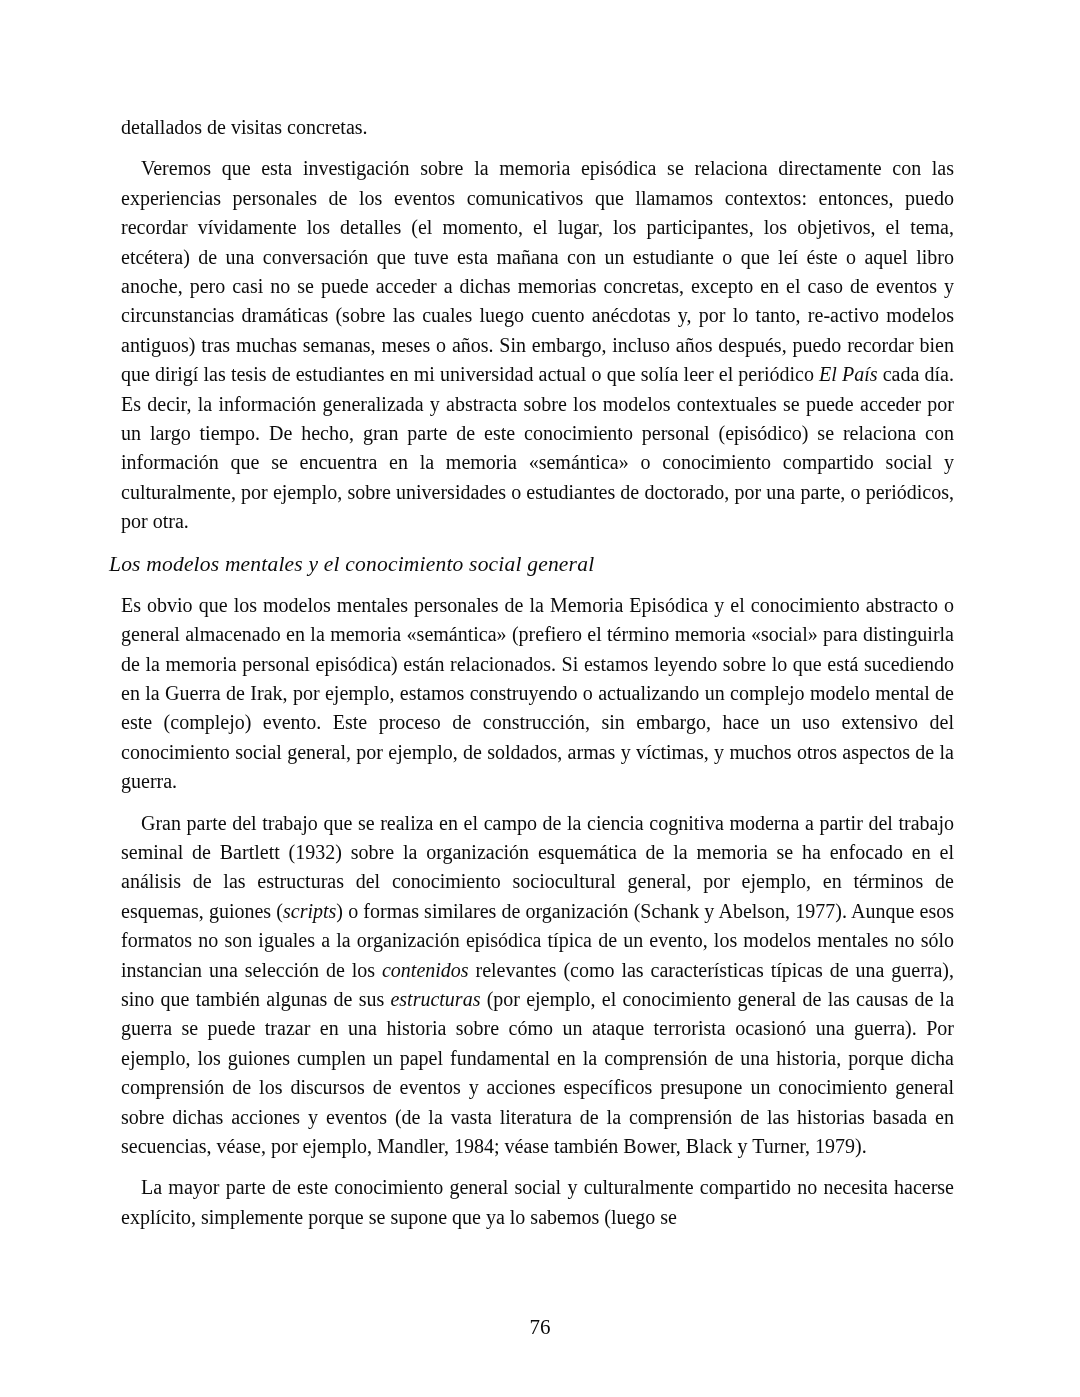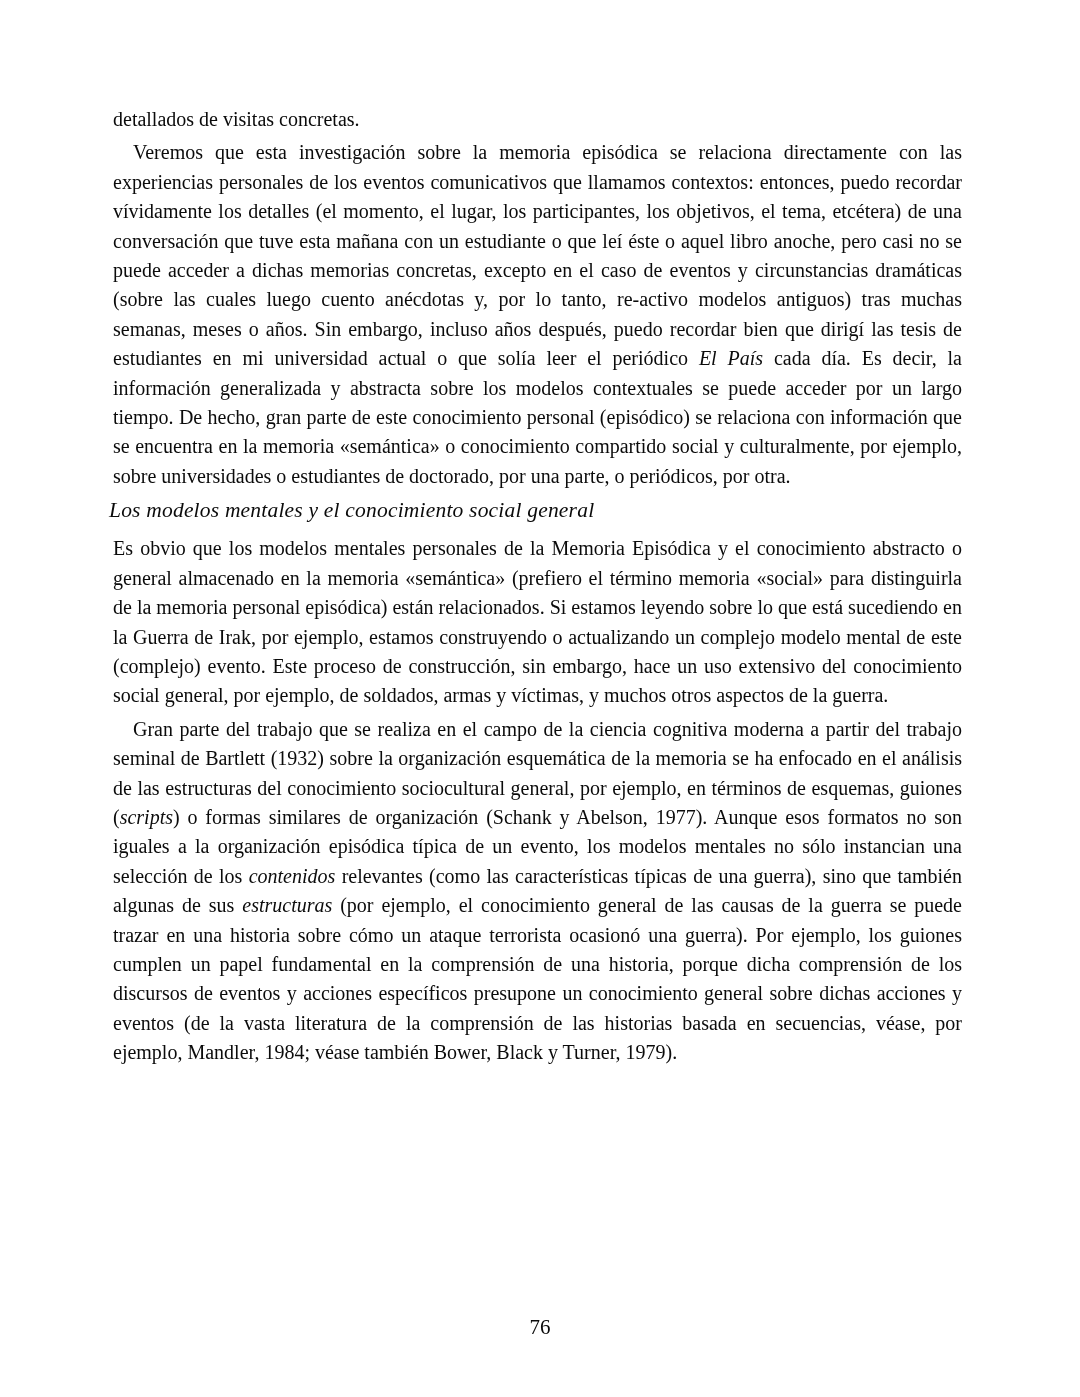--- a/index.html
+++ b/index.html
@@ -23,21 +23,21 @@
   .text-block {
     position: absolute;
     left: 109px;
     top: 101px;
     width: 857px;
     font-size: 20px;
     line-height: 29.4px;
     text-align: justify;
   }
   p.paragraph {
-    margin: 4px;
+    margin: 12px;
     padding: 0;
   }
   p.paragraph.indent {
     text-indent: 20px;
   }
   h2.heading {
     margin: 4px 0 9px 0;
     padding: 0;
     font-weight: normal;
     font-style: italic;
@@ -62,15 +62,16 @@
 </head>
 <body>
 
 <div class="page">
   <main class="text-block" id="content">
       <p class="paragraph"><span>detallados de visitas concretas.</span></p>
       <p class="paragraph indent"><span>Veremos que esta investigación sobre la memoria episódica se relaciona directamente con las experiencias personales de los eventos comunicativos que llamamos contextos: entonces, puedo recordar vívidamente los detalles (el momento, el lugar, los participantes, los objetivos, el tema, etcétera) de una conversación que tuve esta mañana con un estudiante o que leí éste o aquel libro anoche, pero casi no se puede acceder a dichas memorias concretas, excepto en el caso de eventos y circunstancias dramáticas (sobre las cuales luego cuento anécdotas y, por lo tanto, re-activo modelos antiguos) tras muchas semanas, meses o años. Sin embargo, incluso años después, puedo recordar bien que dirigí las tesis de estudiantes en mi universidad actual o que solía leer el periódico </span><span class="it">El País</span><span> cada día. Es decir, la información generalizada y abstracta sobre los modelos contextuales se puede acceder por un largo tiempo. De hecho, gran parte de este conocimiento personal (episódico) se relaciona con información que se encuentra en la memoria «semántica» o conocimiento compartido social y culturalmente, por ejemplo, sobre universidades o estudiantes de doctorado, por una parte, o periódicos, por otra.</span></p>
       <h2 class="heading"><span class="it">Los modelos mentales y el conocimiento social general</span></h2>
       <p class="paragraph"><span>Es obvio que los modelos mentales personales de la Memoria Episódica y el conocimiento abstracto o general almacenado en la memoria «semántica» (prefiero el término memoria «social» para distinguirla de la memoria personal episódica) están relacionados. Si estamos leyendo sobre lo que está sucediendo en la Guerra de Irak, por ejemplo, estamos construyendo o actualizando un complejo modelo mental de este (complejo) evento. Este proceso de construcción, sin embargo, hace un uso extensivo del conocimiento social general, por ejemplo, de soldados, armas y víctimas, y muchos otros aspectos de la guerra.</span></p>
       <p class="paragraph indent"><span>Gran parte del trabajo que se realiza en el campo de la ciencia cognitiva moderna a partir del trabajo seminal de Bartlett (1932) sobre la organización esquemática de la memoria se ha enfocado en el análisis de las estructuras del conocimiento sociocultural general, por ejemplo, en términos de esquemas, guiones (</span><span class="it">scripts</span><span>) o formas similares de organización (Schank y Abelson, 1977). Aunque esos formatos no son iguales a la organización episódica típica de un evento, los modelos mentales no sólo instancian una selección de los </span><span class="it">contenidos</span><span> relevantes (como las características típicas de una guerra), sino que también algunas de sus </span><span class="it">estructuras</span><span> (por ejemplo, el conocimiento general de las causas de la guerra se puede trazar en una historia sobre cómo un ataque terrorista ocasionó una guerra). Por ejemplo, los guiones cumplen un papel fundamental en la comprensión de una historia, porque dicha comprensión de los discursos de eventos y acciones específicos presupone un conocimiento general sobre dichas acciones y eventos (de la vasta literatura de la comprensión de las historias basada en secuencias, véase, por ejemplo, Mandler, 1984; véase también Bower, Black y Turner, 1979).</span></p>
+      <p class="paragraph indent"><span>La mayor parte de este conocimiento general social y culturalmente compartido no necesita hacerse explícito, simplemente porque se supone que ya lo sabemos (luego se</span></p>
     </main>
   <div class="page-number">76</div>
 </div>
 
 </body></html>

